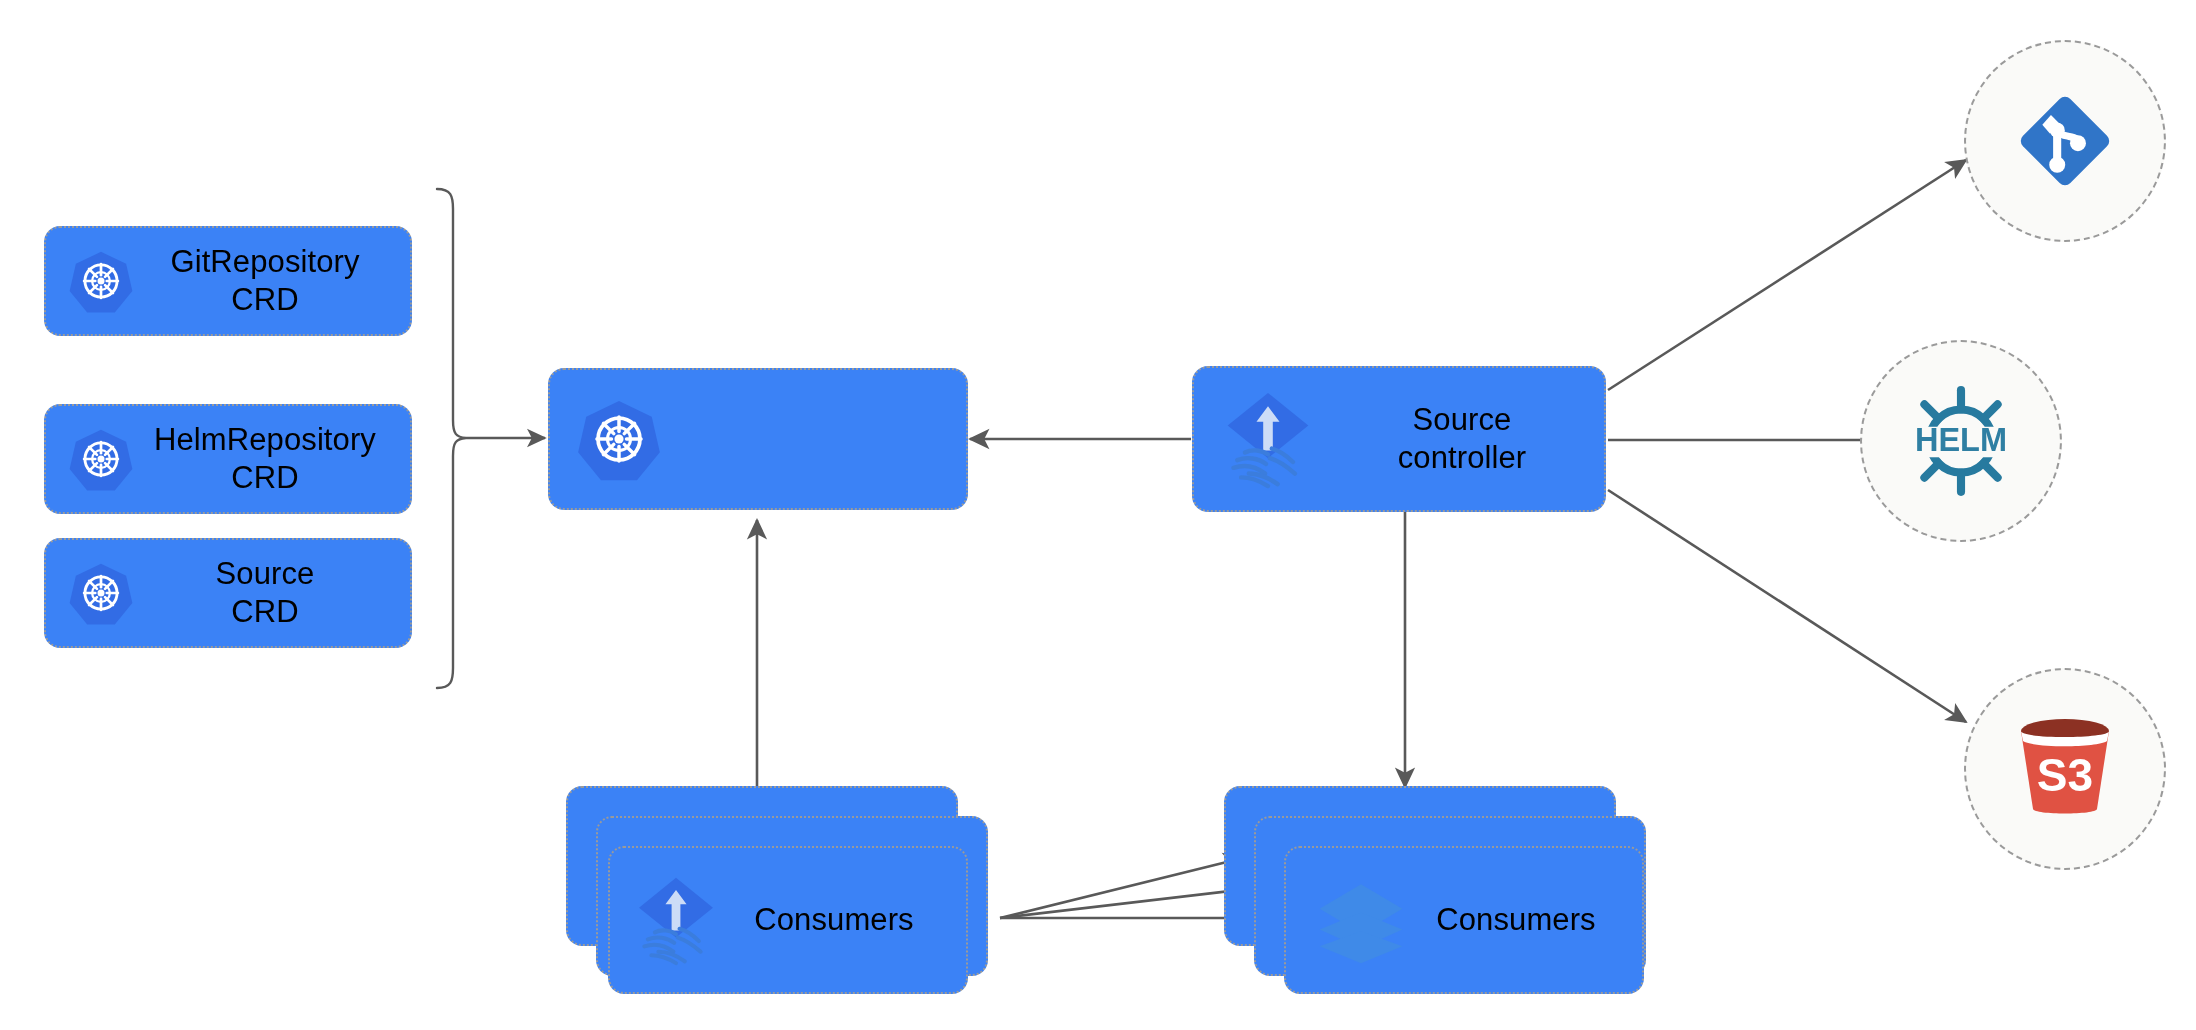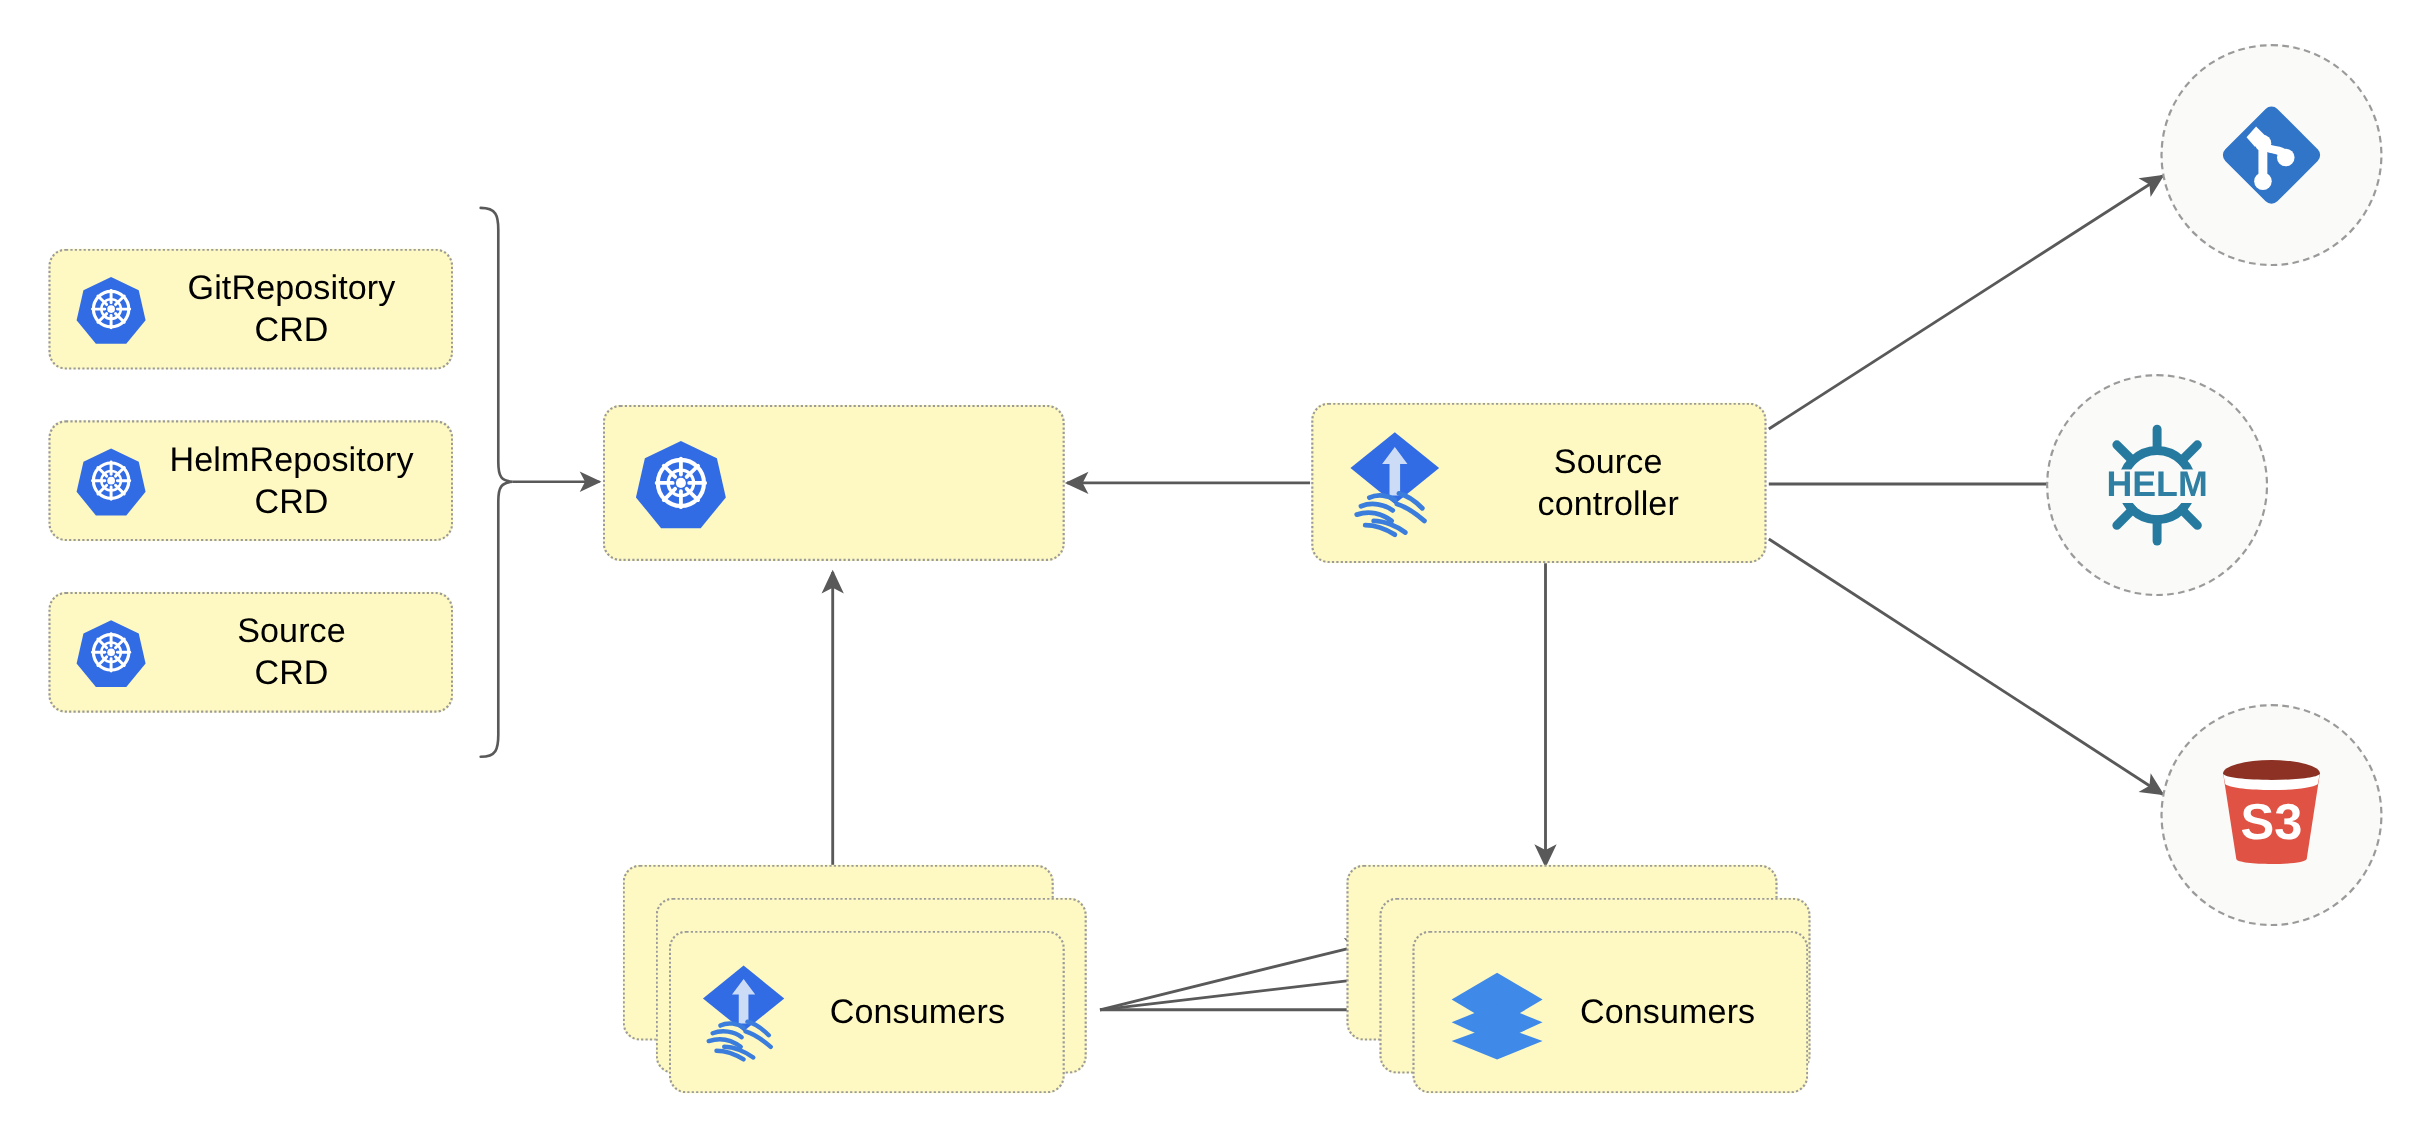--- a/index.html
+++ b/index.html
@@ -24,21 +24,21 @@
     position: absolute;
     left: 0; top: 0;
     width: 2196px;
     height: 1030px;
     z-index: 1;
     pointer-events: none;
   }
   .node {
     position: absolute;
     box-sizing: border-box;
-    background: #fef9c3;
+    background: #3b82f6;
     border: 2.5px dotted #9a9a9a;
     border-radius: 16px;
     z-index: 3;
     display: flex;
     align-items: center;
   }
   .node.ghost {
     z-index: 2;
   }
   .node-label {
@@ -138,21 +138,21 @@
           </g>
           <circle cx="0" cy="0" r="15.6" fill="none" stroke="#ffffff" stroke-width="2.8"></circle>
           <circle cx="0" cy="0" r="8.6" fill="none" stroke="#ffffff" stroke-width="2.2"></circle>
         </g>
       </svg>
     </span>
     <span class="node-label">GitRepository
 CRD</span>
   </div>
 
-  <div class="node crd" style="left:44px; top:382px;">
+  <div class="node crd" style="left:44px; top:404px;">
     <span class="node-icon">
       <svg width="66" height="66" viewBox="0 0 64 64">
         <path d="M32 2.6 58.2 15.2 64.7 43.6 46.4 66 17.6 66 -0.7 43.6 5.8 15.2 Z" transform="translate(0,-2) scale(0.93) translate(2.4,3.5)" fill="#326ce5"></path>
         <g fill="#ffffff" transform="translate(32,32)">
           <circle cx="0" cy="0" r="3.4"></circle>
           <g stroke="#ffffff" stroke-width="2.6" stroke-linecap="round">
             <line x1="0" y1="-5.6" x2="0" y2="-16.4"></line>
             <line x1="3.9" y1="-4" x2="11.6" y2="-11.6"></line>
             <line x1="5.6" y1="0" x2="16.4" y2="0"></line>
             <line x1="3.9" y1="4" x2="11.6" y2="11.6"></line>
@@ -303,21 +303,21 @@
           <line x1="38" y1="82" x2="24" y2="96"></line>
           <line x1="82" y1="82" x2="96" y2="96"></line>
           <line x1="38" y1="38" x2="24" y2="24"></line>
         </g>
         <rect x="12" y="46" width="96" height="30" fill="#fafaf8"></rect>
         <text x="60" y="70" text-anchor="middle" font-family="'Liberation Sans', sans-serif" font-size="32" font-weight="bold" fill="#2f7fa3">HELM</text>
       </svg>
     </span>
   </div>
 
-  <div class="circle-node" style="left:1964px; top:640px;text-decoration:underline;">
+  <div class="circle-node" style="left:1964px; top:668px;text-decoration:underline;">
     <span>
       <svg width="116" height="112" viewBox="0 0 116 112">
         <path d="M14 18 L26 96 C27 102 89 102 90 96 L102 18 Z" fill="#e05243"></path>
         <ellipse cx="58" cy="18" rx="44" ry="12" fill="#8c3123"></ellipse>
         <path d="M14 18 C14 26 102 26 102 18 L100 28 C90 35 26 35 16 28 Z" fill="#ffffff"></path>
         <text x="58" y="78" text-anchor="middle" font-family="'Liberation Sans', sans-serif" font-size="46" font-weight="bold" fill="#ffffff">S3</text>
       </svg>
     </span>
   </div>
 

